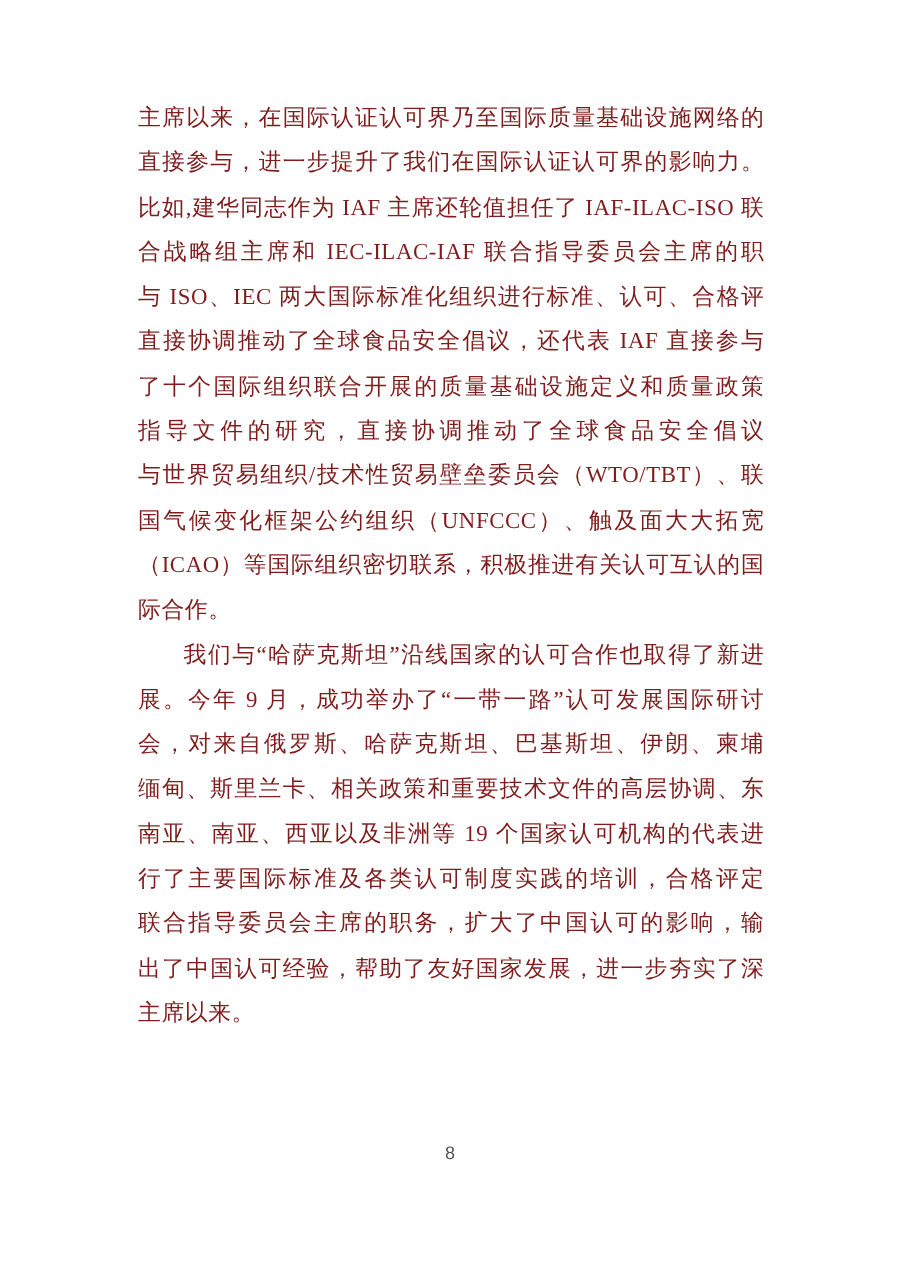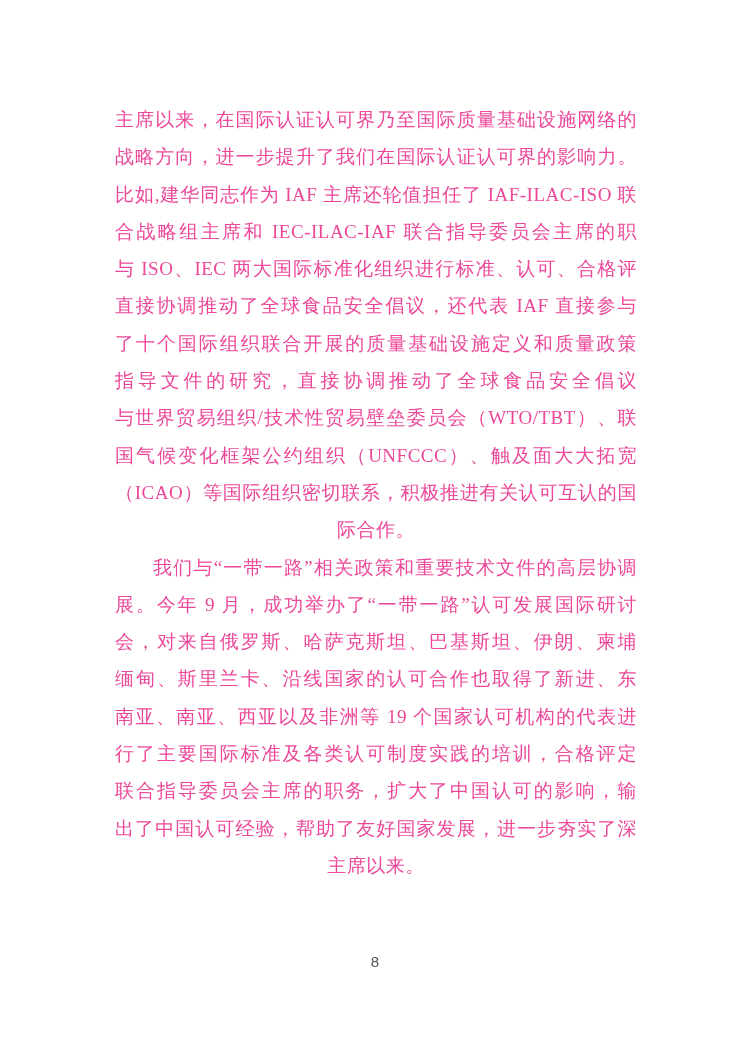--- a/index.html
+++ b/index.html
@@ -11,30 +11,30 @@
       position: relative;
       width: 750px;
       height: 1060px;
       background: #ffffff;
       overflow: hidden;
       font-family: "Liberation Serif", "DejaVu Serif", serif;
     }
     .content {
       position: absolute;
       left: 115px;
-      top: 101px;
+      top: 80px;
       width: 522px;
-      color: #ec4899;
+      color: #7f1d1d;
     }
     .line {
       font-size: 19px;
       line-height: 37.3px;
       height: 37.3px;
       overflow: hidden;
-      text-align: center;
+      text-align: left;
       letter-spacing: 0.5px;
     }
     .line.j {
       text-align: justify;
       text-align-last: justify;
       text-justify: inter-character;
     }
     .line.ind {
       text-indent: 2em;
     }
@@ -48,35 +48,35 @@
       color: #555555;
       font-family: "Liberation Sans", "DejaVu Sans", sans-serif;
     }
   </style>
 </head>
 <body>
 
 <div class="page">
   <div class="content">
       <div class="line j">主席以来，在国际认证认可界乃至国际质量基础设施网络的</div>
-      <div class="line j">战略方向，进一步提升了我们在国际认证认可界的影响力。</div>
+      <div class="line j">直接参与，进一步提升了我们在国际认证认可界的影响力。</div>
       <div class="line j">比如,建华同志作为 IAF 主席还轮值担任了 IAF-ILAC-ISO 联</div>
       <div class="line j">合战略组主席和 IEC-ILAC-IAF 联合指导委员会主席的职务，</div>
       <div class="line j">与 ISO、IEC 两大国际标准化组织进行标准、认可、合格评定</div>
       <div class="line j">直接协调推动了全球食品安全倡议，还代表 IAF 直接参与</div>
       <div class="line j">了十个国际组织联合开展的质量基础设施定义和质量政策</div>
       <div class="line j">指导文件的研究，直接协调推动了全球食品安全倡议（GFSI）</div>
       <div class="line j">与世界贸易组织/技术性贸易壁垒委员会（WTO/TBT）、联合</div>
       <div class="line j">国气候变化框架公约组织（UNFCCC）、触及面大大拓宽</div>
       <div class="line j">（ICAO）等国际组织密切联系，积极推进有关认可互认的国</div>
       <div class="line">际合作。</div>
-      <div class="line j ind">我们与“一带一路”相关政策和重要技术文件的高层协调</div>
+      <div class="line j ind">我们与“哈萨克斯坦”沿线国家的认可合作也取得了新进</div>
       <div class="line j">展。今年 9 月，成功举办了“一带一路”认可发展国际研讨</div>
       <div class="line j">会，对来自俄罗斯、哈萨克斯坦、巴基斯坦、伊朗、柬埔寨、</div>
-      <div class="line j">缅甸、斯里兰卡、沿线国家的认可合作也取得了新进、东</div>
+      <div class="line j">缅甸、斯里兰卡、相关政策和重要技术文件的高层协调、东</div>
       <div class="line j">南亚、南亚、西亚以及非洲等 19 个国家认可机构的代表进</div>
       <div class="line j">行了主要国际标准及各类认可制度实践的培训，合格评定</div>
       <div class="line j">联合指导委员会主席的职务，扩大了中国认可的影响，输</div>
       <div class="line j">出了中国认可经验，帮助了友好国家发展，进一步夯实了深</div>
       <div class="line">主席以来。</div>
     </div>
   <div class="page-number">8</div>
 </div>
 
 </body></html>

